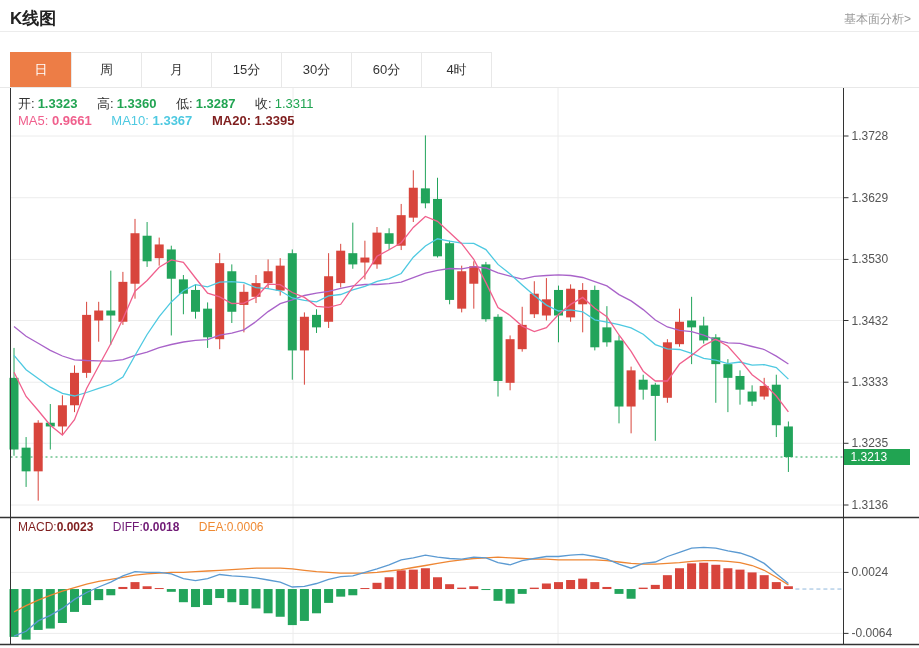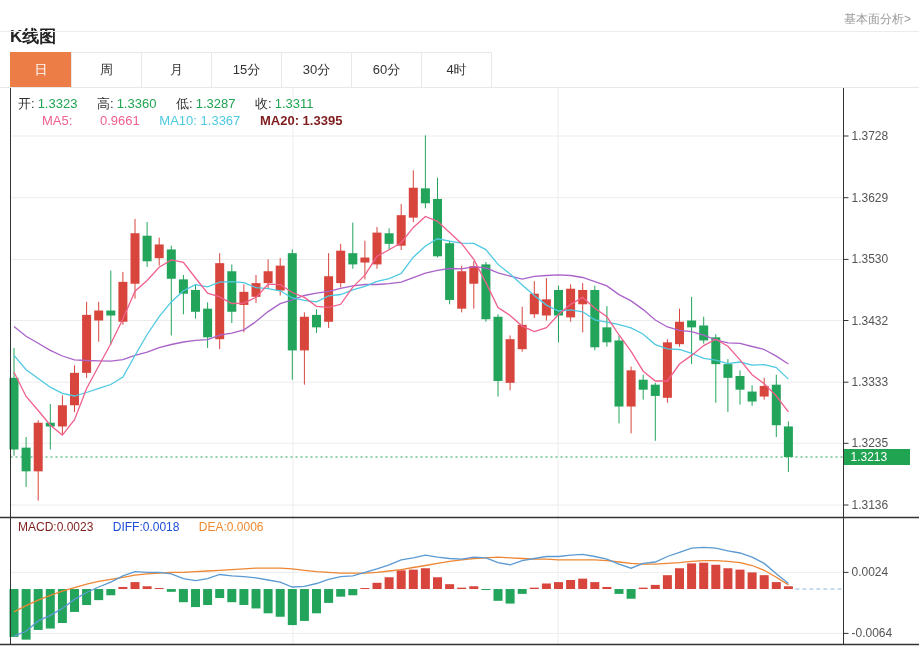--- a/index.html
+++ b/index.html
@@ -1,39 +1,39 @@
 <!DOCTYPE html>
 <html><head>
 <meta charset="utf-8">
 <style>
   html,body{margin:0;padding:0;background:#fff;}
   .page{position:relative;width:919px;height:648px;background:#fff;overflow:hidden;
         font-family:"Liberation Sans","DejaVu Sans",sans-serif;}
-  .page-title{position:absolute;left:10px;top:25px;font-size:17px;font-weight:bold;color:#222;}
+  .page-title{position:absolute;left:10px;top:7px;font-size:17px;font-weight:bold;color:#222;}
   .fund-link{position:absolute;right:8px;top:11px;font-size:12px;color:#999;text-decoration:none;cursor:pointer;}
   .header-divider{position:absolute;left:0;top:31px;width:919px;height:0;border-bottom:1px solid #ececec;}
   .tab-bar{position:absolute;left:10px;top:52px;height:36px;display:flex;}
   .tab{box-sizing:border-box;width:71px;height:36px;line-height:34px;text-align:center;font-size:13px;
        color:#333;border:1px solid #e8e8e8;margin-left:-1px;background:#fff;cursor:pointer;}
   .tab:first-child{margin-left:0;width:62px;}
   .tab.active{background:#ed7d46;color:#fff;border-color:#ed7d46;}
   .tabbar-underline{position:absolute;left:0;top:87px;width:919px;height:0;border-bottom:1px solid #e8e8e8;}
   .legend{position:absolute;left:18px;white-space:nowrap;}
   .legend span{display:inline-block;}
   .ohlc-legend{top:95px;font-size:13px;}
   .ma-legend{top:113px;font-size:13px;}
   .macd-legend{top:520px;font-size:12px;}
   .lg-label{color:#333;margin-right:3px;}
-  .lg-gap{margin-right:16px;}
+  .lg-gap{margin-right:16px;font-weight:bold;}
   .v-green{color:#21a452;}
-  .v-ma5{color:#f0608d;margin-left:24px;}
+  .v-ma5{color:#f0608d;}
   .v-ma10{color:#4ec9e1;}
   .v-ma20{color:#7f1d1d;font-weight:bold;}
   .v-macd{color:#7f1d1d;}
-  .v-diff{color:#1d4ed8;}
+  .v-diff{color:#701a75;}
   .v-dea{color:#ef8a33;}
   #chart-svg{position:absolute;left:0;top:88px;}
 </style>
 </head>
 <body>
 
 <div class="page">
   <div class="page-title">K线图</div>
   <a class="fund-link">基本面分析&gt;</a>
   <div class="header-divider"></div>

